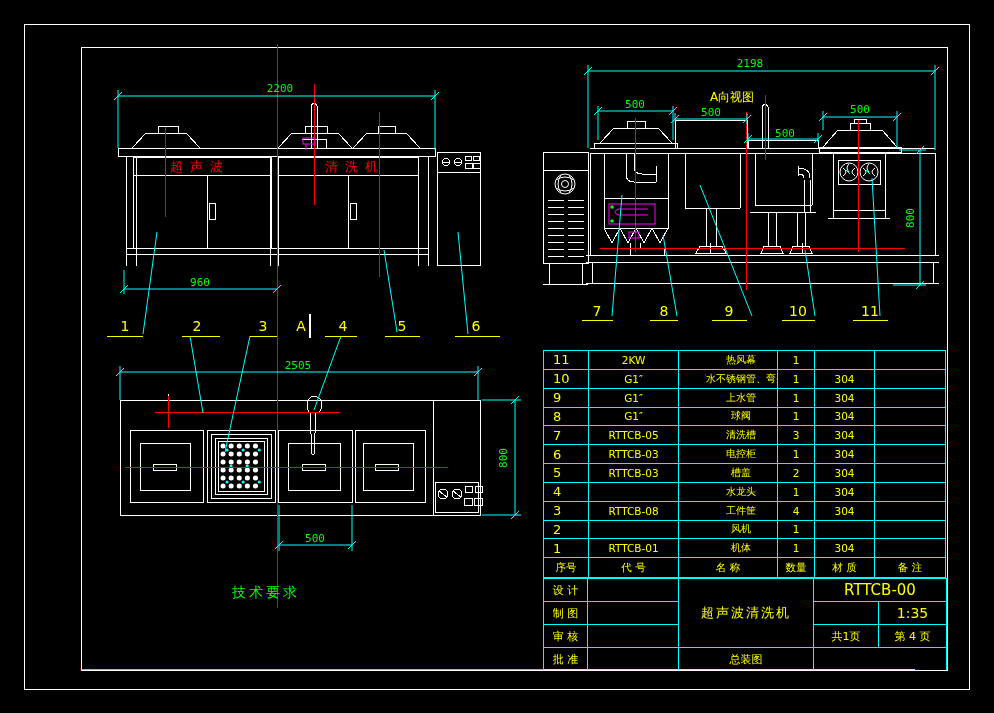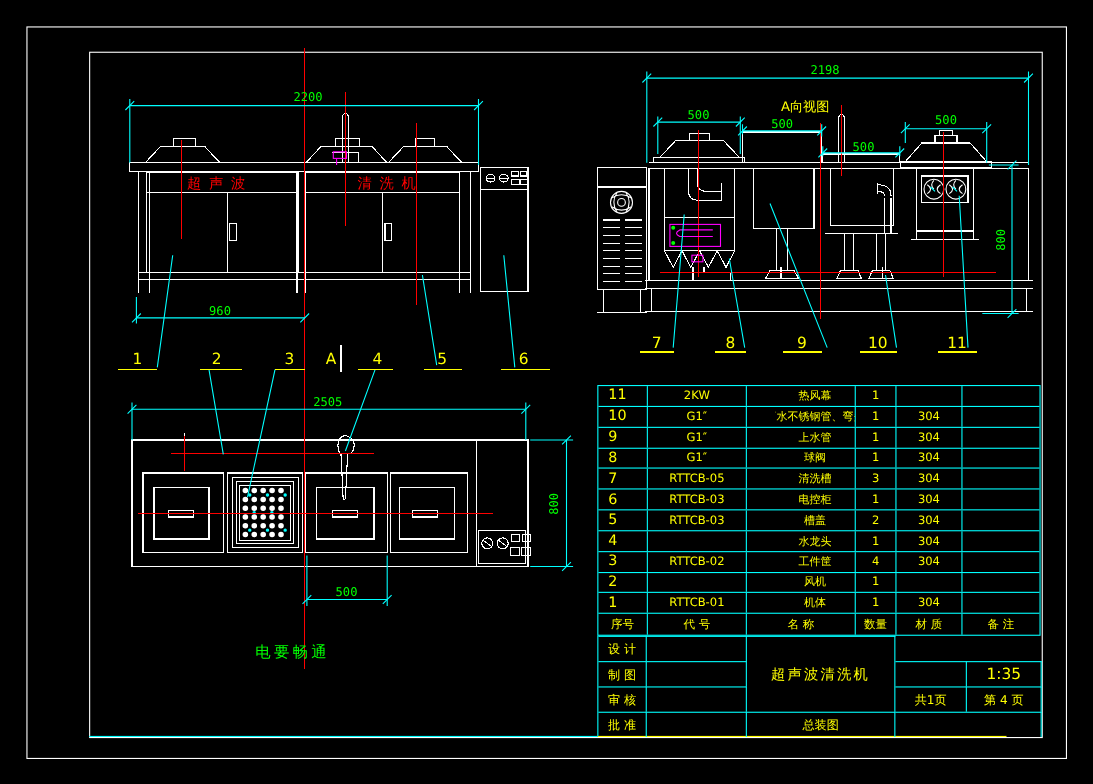--- a/index.html
+++ b/index.html
@@ -208,21 +208,21 @@
     <text class="b" x="664" y="316">8</text>
     <text class="b" x="729" y="316">9</text>
     <text class="b" x="798" y="316">10</text>
     <text class="b" x="870" y="316">11</text>
 
     <text class="d" x="298" y="369">2505</text>
     <text class="d" transform="rotate(-90 507 458)" x="507" y="458">800</text>
     <text class="d" x="315" y="542">500</text>
   </svg>
 
-  <div class="tech-title">电要畅通</div>
+  <div class="tech-title">技术要求</div>
 
   <div class="bom">
     <div class="br">
       <div class="bc seq">11</div>
       <div class="bc">2KW</div>
       <div class="bc nm">热风幕</div>
       <div class="bc">1</div>
       <div class="bc"></div>
       <div class="bc"></div>
     </div>
@@ -277,21 +277,21 @@
     <div class="br">
       <div class="bc seq">4</div>
       <div class="bc"></div>
       <div class="bc nm">水龙头</div>
       <div class="bc">1</div>
       <div class="bc">304</div>
       <div class="bc"></div>
     </div>
     <div class="br">
       <div class="bc seq">3</div>
-      <div class="bc">RTTCB-02</div>
+      <div class="bc">RTTCB-08</div>
       <div class="bc nm">工件筐</div>
       <div class="bc">4</div>
       <div class="bc">304</div>
       <div class="bc"></div>
     </div>
     <div class="br">
       <div class="bc seq">2</div>
       <div class="bc"></div>
       <div class="bc nm">风机</div>
       <div class="bc">1</div>
@@ -313,20 +313,21 @@
       <div class="bc">数量</div>
       <div class="bc">材 质</div>
       <div class="bc">备 注</div>
     </div>
   </div>
 
   <div class="tb">
     <div class="tc" style="grid-column:1;grid-row:1">设 计</div>
     <div class="tc" style="grid-column:2;grid-row:1"></div>
     <div class="tc prod" style="grid-column:3;grid-row:1/4">超声波清洗机</div>
+    <div class="tc big" style="grid-column:4/6;grid-row:1">RTTCB-00</div>
     <div class="tc" style="grid-column:1;grid-row:2">制 图</div>
     <div class="tc" style="grid-column:2;grid-row:2"></div>
     <div class="tc" style="grid-column:4;grid-row:2"></div>
     <div class="tc scale" style="grid-column:5;grid-row:2">1:35</div>
     <div class="tc" style="grid-column:1;grid-row:3">审 核</div>
     <div class="tc" style="grid-column:2;grid-row:3"></div>
     <div class="tc" style="grid-column:4;grid-row:3">共1页</div>
     <div class="tc" style="grid-column:5;grid-row:3">第 4 页</div>
     <div class="tc" style="grid-column:1;grid-row:4">批 准</div>
     <div class="tc" style="grid-column:2;grid-row:4"></div>

